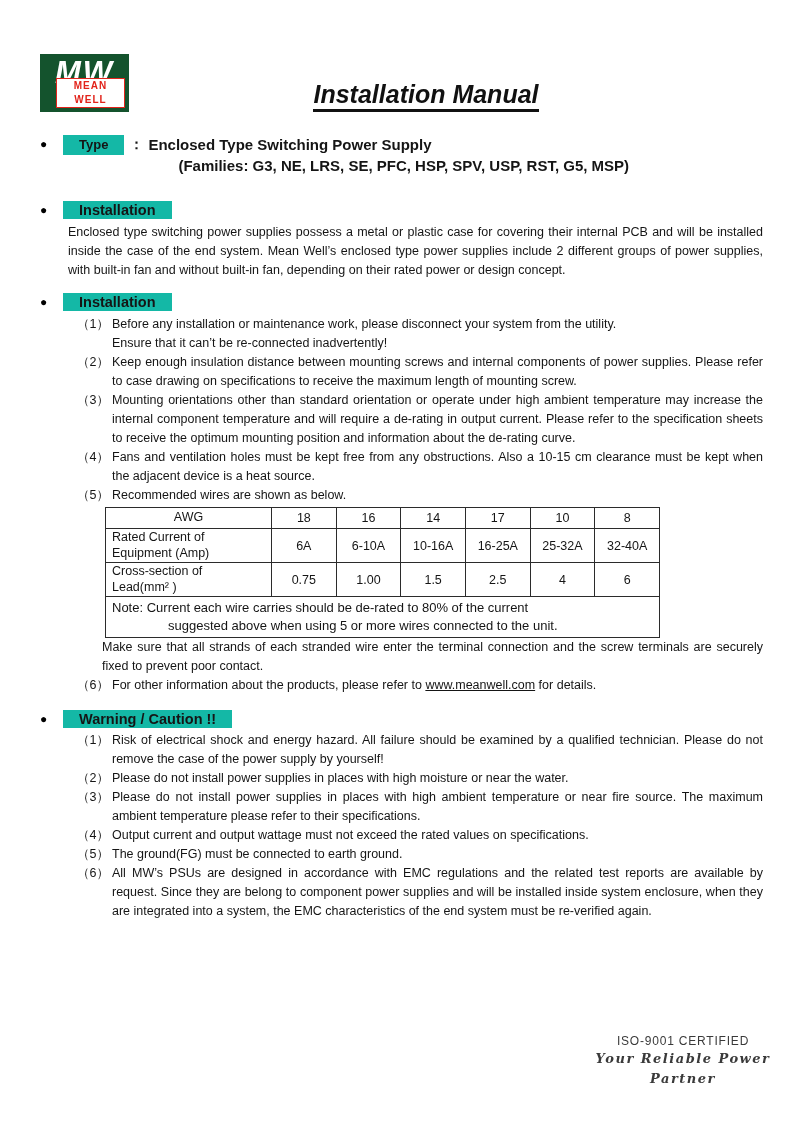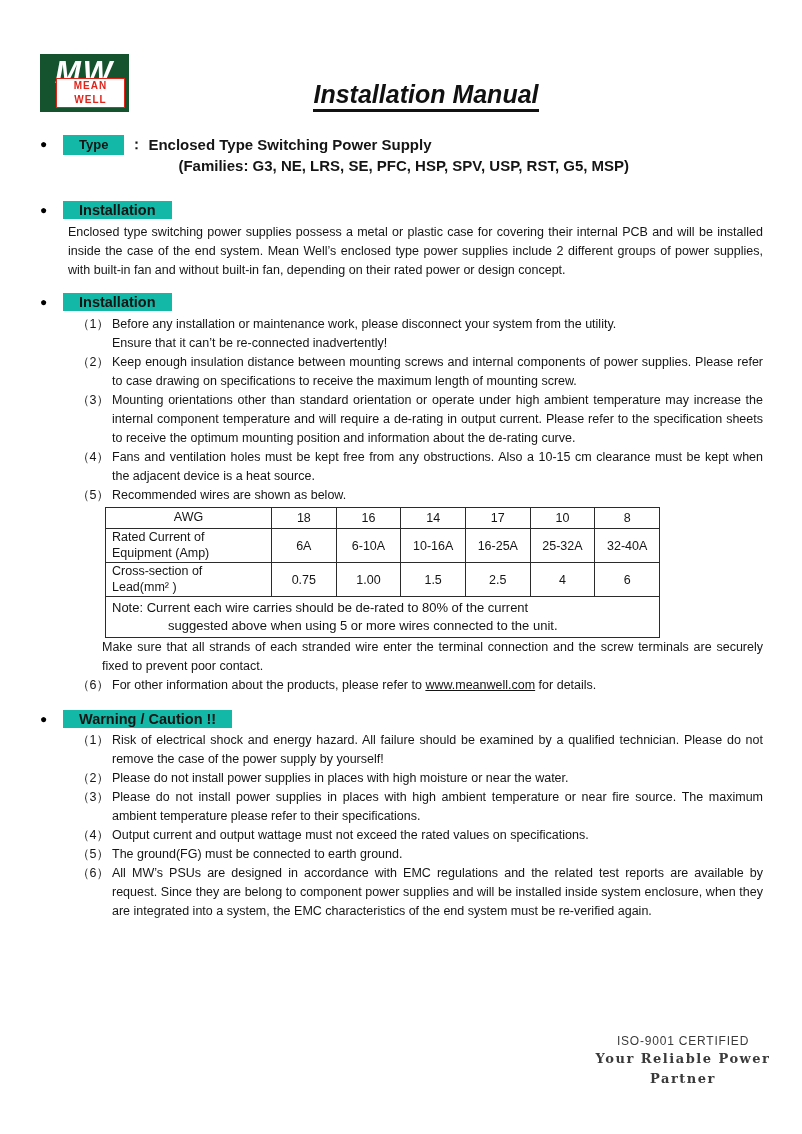--- a/index.html
+++ b/index.html
@@ -66,21 +66,21 @@
   .after-table { padding-left:62px; text-align:justify; margin:0; }
   .item6 { position:relative; margin-left:37px; padding-left:35px; margin-bottom:14px; }
   .doc-link { text-decoration:underline; color:#151515; cursor:pointer; }
 
   .warn-heading { margin-bottom:2px; }
 
   
   .footer { position:absolute; left:583px; top:1033px; width:200px; text-align:center; color:#3a3a3a; }
   .iso { font-size:12px; letter-spacing:0.8px; line-height:16px; }
   .slogan {
-    font-family:"DejaVu Serif", serif; font-weight:bold;
+    font-family:"DejaVu Serif", serif; font-style:italic; font-weight:bold;
     font-size:13px; letter-spacing:1.5px; line-height:20px; color:#3a3a3a;
   }
 </style>
 </head>
 <body>
 
 <div class="page">
 
   <div class="logo">
     <span class="logo-mw">MW</span>

